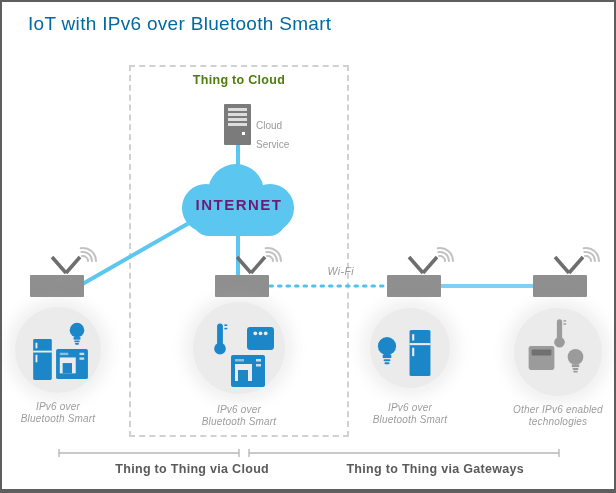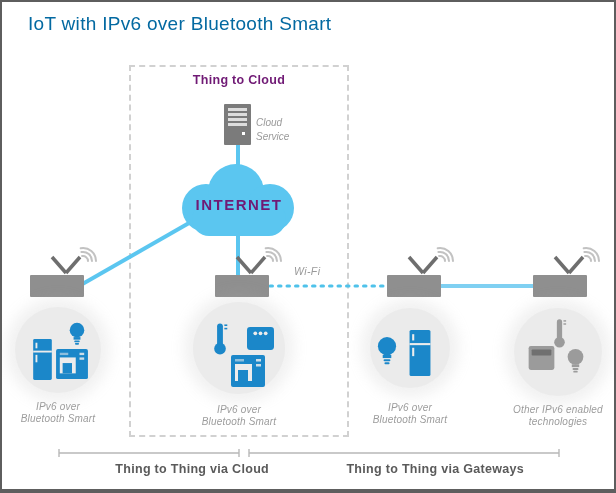--- a/index.html
+++ b/index.html
@@ -11,40 +11,40 @@
   .abs{position:absolute;}
   .title{
     left:26px;top:11px;font-size:19px;font-weight:normal;color:#0369a1;letter-spacing:.3px;
   }
   .dashed-box{
     left:127px;top:63px;width:220px;height:372px;
     border:2px dashed #d1d1d1;box-sizing:border-box;background:transparent;
   }
   .box-label{
     left:127px;top:71px;width:220px;text-align:center;
-    font-size:12.5px;font-weight:bold;color:#701a75;letter-spacing:.3px;
+    font-size:12.5px;font-weight:bold;color:#4d7c0f;letter-spacing:.3px;
   }
   .conn{left:0;top:0;width:616px;height:493px;pointer-events:none;}
   .server{
     left:222px;top:102px;width:27px;height:41px;background:#7b7b7b;border-radius:1px;
   }
   .server .slat{position:absolute;left:4px;width:19px;height:3px;background:#dddddd;}
   .server .dot{position:absolute;left:18px;top:28px;width:3px;height:3px;background:#fff;}
   .server-label{
-    left:254px;top:114px;width:50px;font-size:10px;font-style:italic;color:#9a9a9a;line-height:14px;
+    left:254px;top:114px;width:50px;font-size:10px;color:#9a9a9a;line-height:19px;
   }
   .cloud-svg{left:176px;top:160px;}
   .internet{
     left:176px;top:194px;width:122px;text-align:center;
     font-size:15px;font-weight:bold;color:#701a75;letter-spacing:1.5px;
   }
   .router-body{width:54px;height:22px;background:#8f8f8f;top:273px;border-radius:1px;}
   .router-ant{width:64px;height:30px;top:243px;}
   .wifi-label{
-    left:292px;top:263px;width:60px;text-align:left;
+    left:292px;top:263px;width:60px;text-align:right;
     font-size:10.5px;font-style:italic;color:#9a9a9a;letter-spacing:.4px;
   }
   .dev-circle{
     border-radius:50%;background:#ebebeb;
     box-shadow:0 0 14px 9px rgba(180,180,180,.18);
   }
   .blue-ic{color:#1b87c9;}
   .gray-ic{color:#9b9b9b;}
   .circle-label{
     font-size:10px;font-style:italic;color:#9c9c9c;text-align:center;line-height:11.5px;letter-spacing:.2px;

